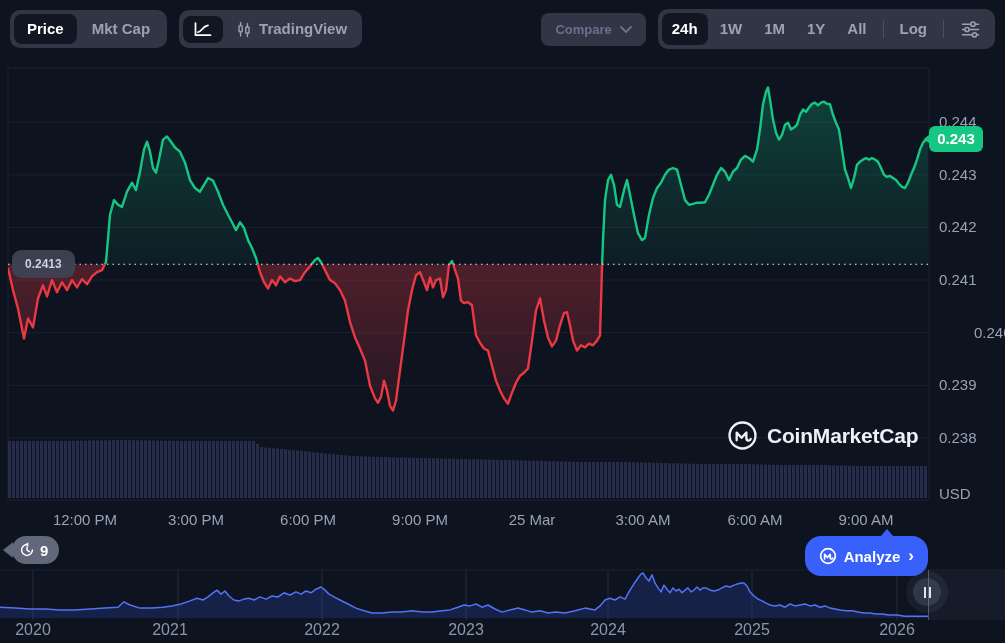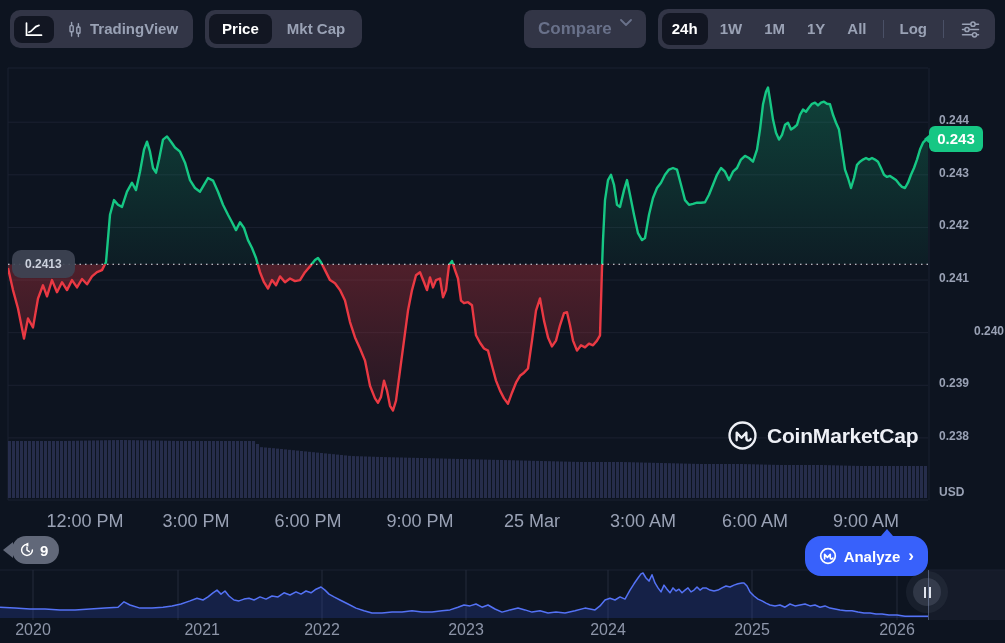--- a/index.html
+++ b/index.html
@@ -12,31 +12,31 @@
   .toolbar { position:absolute; left:10px; right:10px; top:8px; height:42px;
     display:flex; align-items:center; gap:12px; z-index:5; }
   .seg-group { display:inline-flex; align-items:center; background:#323546;
     border-radius:10px; padding:4px; gap:2px; }
   .seg { border:none; background:transparent; color:#9aa2b5; font-family:inherit;
     font-size:15px; font-weight:700; padding:6px 13px; border-radius:8px;
     cursor:pointer; display:inline-flex; align-items:center; gap:7px; line-height:1.2; }
   .seg.active { background:#121622; color:#ffffff; }
   .icon-seg { padding:6px 11px; }
   .compare { border:none; background:#323546; color:#69718a; font-family:inherit;
-    font-size:17px; font-weight:700; padding:9px 14px; border-radius:8px;
-    display:inline-flex; align-items:flex-start; gap:8px; cursor:pointer; }
+    font-size:13px; font-weight:700; padding:9px 14px; border-radius:8px;
+    display:inline-flex; align-items:center; gap:8px; cursor:pointer; }
   .spacer { flex:1; }
   .divider { width:1px; height:18px; background:#4a5066; margin:0 4px; }
   .rangebtn { padding:7px 10px; }
 
   
   .y-label { position:absolute; left:939px; width:60px; color:#99a1b4;
-    font-size:12px; font-weight:700; z-index:2; }
+    font-size:15px; font-weight:400; z-index:2; }
   .x-label { position:absolute; width:90px; text-align:center; top:511px;
-    color:#99a1b4; font-size:18px; font-weight:500; z-index:2; }
+    color:#99a1b4; font-size:15px; font-weight:500; z-index:2; }
   .year-label { position:absolute; width:80px; text-align:center; top:621px;
     color:#8d95a8; font-size:16px; font-weight:500; z-index:2; }
 
   
   .baseline-pill { position:absolute; left:12px; height:28px; padding:0 13px;
     background:rgba(62,68,84,0.92); border-radius:9px; color:#ccd1dd;
     font-size:12px; font-weight:700; display:flex; align-items:center; z-index:3; }
   .price-badge { position:absolute; left:929px; width:54px; height:26px;
     background:#16c784; border-radius:6px; color:#ffffff; font-size:15px;
     font-weight:700; display:flex; align-items:center; justify-content:center; z-index:4; }
@@ -347,43 +347,43 @@
       <line x1="608" x2="608" y1="570" y2="620" stroke="#252b3a" stroke-width="1"></line>
       <line x1="752" x2="752" y1="570" y2="620" stroke="#252b3a" stroke-width="1"></line>
       <line x1="897" x2="897" y1="570" y2="620" stroke="#252b3a" stroke-width="1"></line>
       <path d="M0.0 607.2 L15.0 608.1 L30.0 609.0 L45.0 609.0 L60.0 609.9 L75.0 609.9 L90.0 609.0 L105.0 608.1 L118.0 607.2 L124.0 601.8 L130.0 605.0 L140.0 608.1 L152.0 608.1 L163.0 607.2 L172.0 605.9 L181.0 604.0 L190.0 600.9 L197.0 598.2 L203.0 600.0 L208.0 596.9 L213.0 592.8 L217.0 590.1 L221.0 594.1 L225.0 591.0 L229.0 596.0 L234.0 600.0 L239.0 600.9 L244.0 599.1 L249.0 598.2 L254.0 600.0 L260.0 596.9 L266.0 599.1 L272.0 596.0 L278.0 596.9 L284.0 592.8 L290.0 595.0 L296.0 591.9 L301.0 594.1 L306.0 591.0 L311.0 592.8 L316.0 589.2 L321.0 587.0 L325.0 590.1 L329.0 594.1 L334.0 596.9 L340.0 600.0 L348.0 604.0 L356.0 608.1 L364.0 610.8 L372.0 613.0 L382.0 613.0 L392.0 612.1 L402.0 612.1 L412.0 610.8 L422.0 612.1 L432.0 612.1 L442.0 610.8 L450.0 609.9 L458.0 607.2 L464.0 605.0 L470.0 605.9 L476.0 604.0 L482.0 607.2 L488.0 605.0 L495.0 609.0 L502.0 612.1 L510.0 609.9 L518.0 608.1 L525.0 609.9 L532.0 612.1 L540.0 610.8 L548.0 613.0 L556.0 612.1 L565.0 613.0 L575.0 610.8 L585.0 608.1 L595.0 609.9 L600.0 605.9 L605.0 600.0 L610.0 598.2 L615.0 600.0 L620.0 596.9 L625.0 599.1 L630.0 590.1 L634.0 583.8 L638.0 578.0 L641.0 573.9 L643.0 573.0 L646.0 578.0 L649.0 581.1 L652.0 574.8 L655.0 582.9 L658.0 587.9 L661.0 591.9 L664.0 585.1 L667.0 589.2 L670.0 592.8 L673.0 587.9 L676.0 591.0 L679.0 589.2 L682.0 592.8 L685.0 590.1 L688.0 587.9 L691.0 591.9 L694.0 590.1 L697.0 587.0 L700.0 590.1 L703.0 587.9 L706.0 587.9 L710.0 590.1 L714.0 591.0 L718.0 590.1 L722.0 587.9 L726.0 586.0 L730.0 587.0 L734.0 585.1 L738.0 583.8 L742.0 582.9 L744.0 582.9 L747.0 586.0 L750.0 591.9 L754.0 596.0 L758.0 599.1 L762.0 600.9 L766.0 603.1 L770.0 605.0 L775.0 605.9 L780.0 605.0 L785.0 607.2 L790.0 604.0 L795.0 605.9 L800.0 605.0 L805.0 604.0 L810.0 605.9 L815.0 605.0 L820.0 607.2 L825.0 605.9 L830.0 608.1 L835.0 609.0 L840.0 609.9 L846.0 610.8 L852.0 610.8 L858.0 612.1 L864.0 613.0 L870.0 613.0 L876.0 614.0 L882.0 614.0 L889.0 614.9 L897.0 614.9 L905.0 616.2 L913.0 616.2 L921.0 616.2 L929.0 616.2 L929 618 L0 618 Z" fill="rgba(60,97,251,0.18)"></path>
       <path d="M0.0 607.2 L15.0 608.1 L30.0 609.0 L45.0 609.0 L60.0 609.9 L75.0 609.9 L90.0 609.0 L105.0 608.1 L118.0 607.2 L124.0 601.8 L130.0 605.0 L140.0 608.1 L152.0 608.1 L163.0 607.2 L172.0 605.9 L181.0 604.0 L190.0 600.9 L197.0 598.2 L203.0 600.0 L208.0 596.9 L213.0 592.8 L217.0 590.1 L221.0 594.1 L225.0 591.0 L229.0 596.0 L234.0 600.0 L239.0 600.9 L244.0 599.1 L249.0 598.2 L254.0 600.0 L260.0 596.9 L266.0 599.1 L272.0 596.0 L278.0 596.9 L284.0 592.8 L290.0 595.0 L296.0 591.9 L301.0 594.1 L306.0 591.0 L311.0 592.8 L316.0 589.2 L321.0 587.0 L325.0 590.1 L329.0 594.1 L334.0 596.9 L340.0 600.0 L348.0 604.0 L356.0 608.1 L364.0 610.8 L372.0 613.0 L382.0 613.0 L392.0 612.1 L402.0 612.1 L412.0 610.8 L422.0 612.1 L432.0 612.1 L442.0 610.8 L450.0 609.9 L458.0 607.2 L464.0 605.0 L470.0 605.9 L476.0 604.0 L482.0 607.2 L488.0 605.0 L495.0 609.0 L502.0 612.1 L510.0 609.9 L518.0 608.1 L525.0 609.9 L532.0 612.1 L540.0 610.8 L548.0 613.0 L556.0 612.1 L565.0 613.0 L575.0 610.8 L585.0 608.1 L595.0 609.9 L600.0 605.9 L605.0 600.0 L610.0 598.2 L615.0 600.0 L620.0 596.9 L625.0 599.1 L630.0 590.1 L634.0 583.8 L638.0 578.0 L641.0 573.9 L643.0 573.0 L646.0 578.0 L649.0 581.1 L652.0 574.8 L655.0 582.9 L658.0 587.9 L661.0 591.9 L664.0 585.1 L667.0 589.2 L670.0 592.8 L673.0 587.9 L676.0 591.0 L679.0 589.2 L682.0 592.8 L685.0 590.1 L688.0 587.9 L691.0 591.9 L694.0 590.1 L697.0 587.0 L700.0 590.1 L703.0 587.9 L706.0 587.9 L710.0 590.1 L714.0 591.0 L718.0 590.1 L722.0 587.9 L726.0 586.0 L730.0 587.0 L734.0 585.1 L738.0 583.8 L742.0 582.9 L744.0 582.9 L747.0 586.0 L750.0 591.9 L754.0 596.0 L758.0 599.1 L762.0 600.9 L766.0 603.1 L770.0 605.0 L775.0 605.9 L780.0 605.0 L785.0 607.2 L790.0 604.0 L795.0 605.9 L800.0 605.0 L805.0 604.0 L810.0 605.9 L815.0 605.0 L820.0 607.2 L825.0 605.9 L830.0 608.1 L835.0 609.0 L840.0 609.9 L846.0 610.8 L852.0 610.8 L858.0 612.1 L864.0 613.0 L870.0 613.0 L876.0 614.0 L882.0 614.0 L889.0 614.9 L897.0 614.9 L905.0 616.2 L913.0 616.2 L921.0 616.2 L929.0 616.2" fill="none" stroke="#5472f5" stroke-width="1.5" stroke-linejoin="round"></path>
       <line x1="928.5" x2="928.5" y1="570" y2="620" stroke="#4a5570" stroke-width="1"></line>
     </svg>
 
   <div class="toolbar">
     <div class="seg-group">
+      <button class="seg active">Price</button>
+      <button class="seg">Mkt Cap</button>
+    </div>
+    <div class="seg-group">
       <button class="seg active icon-seg">
         <svg width="18" height="15" viewBox="0 0 18 15">
           <path d="M1.5 1 V13.2 H16.5" fill="none" stroke="#ffffff" stroke-width="1.7" stroke-linecap="round"></path>
           <path d="M4 10.2 C7.5 10.2 8.2 4.2 14 3.4" fill="none" stroke="#ffffff" stroke-width="1.7" stroke-linecap="round"></path>
         </svg>
       </button>
       <button class="seg icon-seg">
         <svg width="16" height="17" viewBox="0 0 16 17">
           <g fill="none" stroke="#9aa2b5" stroke-width="1.4" stroke-linecap="round">
             <line x1="4.6" y1="1.5" x2="4.6" y2="4.6"></line>
               <rect x="3" y="4.6" width="3.2" height="6.2" rx="0.8"></rect>
               <line x1="4.6" y1="10.8" x2="4.6" y2="15"></line>
             <line x1="11.4" y1="2.8" x2="11.4" y2="6"></line>
               <rect x="9.8" y="6" width="3.2" height="6.2" rx="0.8"></rect>
               <line x1="11.4" y1="12.2" x2="11.4" y2="15.5"></line>
           </g>
         </svg>
         <span>TradingView</span>
       </button>
-    </div>
-    <div class="seg-group">
-      <button class="seg active">Price</button>
-      <button class="seg">Mkt Cap</button>
     </div>
     <div class="spacer"></div>
     <button class="compare">
       <span>Compare</span>
       <svg width="12" height="7" viewBox="0 0 12 7">
         <path d="M1 1 L6 6 L11 1" fill="none" stroke="#69718a" stroke-width="1.8" stroke-linecap="round" stroke-linejoin="round"></path>
       </svg>
     </button>
     <div class="seg-group">
       <button class="seg rangebtn active">24h</button>
@@ -459,20 +459,20 @@
       <span class="y-label" style="top: 485px;">USD</span>
       <span class="x-label" style="left: 40px;">12:00 PM</span>
       <span class="x-label" style="left: 151px;">3:00 PM</span>
       <span class="x-label" style="left: 263px;">6:00 PM</span>
       <span class="x-label" style="left: 375px;">9:00 PM</span>
       <span class="x-label" style="left: 487px;">25 Mar</span>
       <span class="x-label" style="left: 598px;">3:00 AM</span>
       <span class="x-label" style="left: 710px;">6:00 AM</span>
       <span class="x-label" style="left: 821px;">9:00 AM</span>
       <span class="year-label" style="left: -7px;">2020</span>
-      <span class="year-label" style="left: 140px; text-align: right;">2021</span>
+      <span class="year-label" style="left: 130px;">2021</span>
       <span class="year-label" style="left: 282px;">2022</span>
       <span class="year-label" style="left: 426px;">2023</span>
       <span class="year-label" style="left: 568px;">2024</span>
       <span class="year-label" style="left: 712px;">2025</span>
       <span class="year-label" style="left: 857px;">2026</span>
     </div>
 </div>
 
 </body></html>

